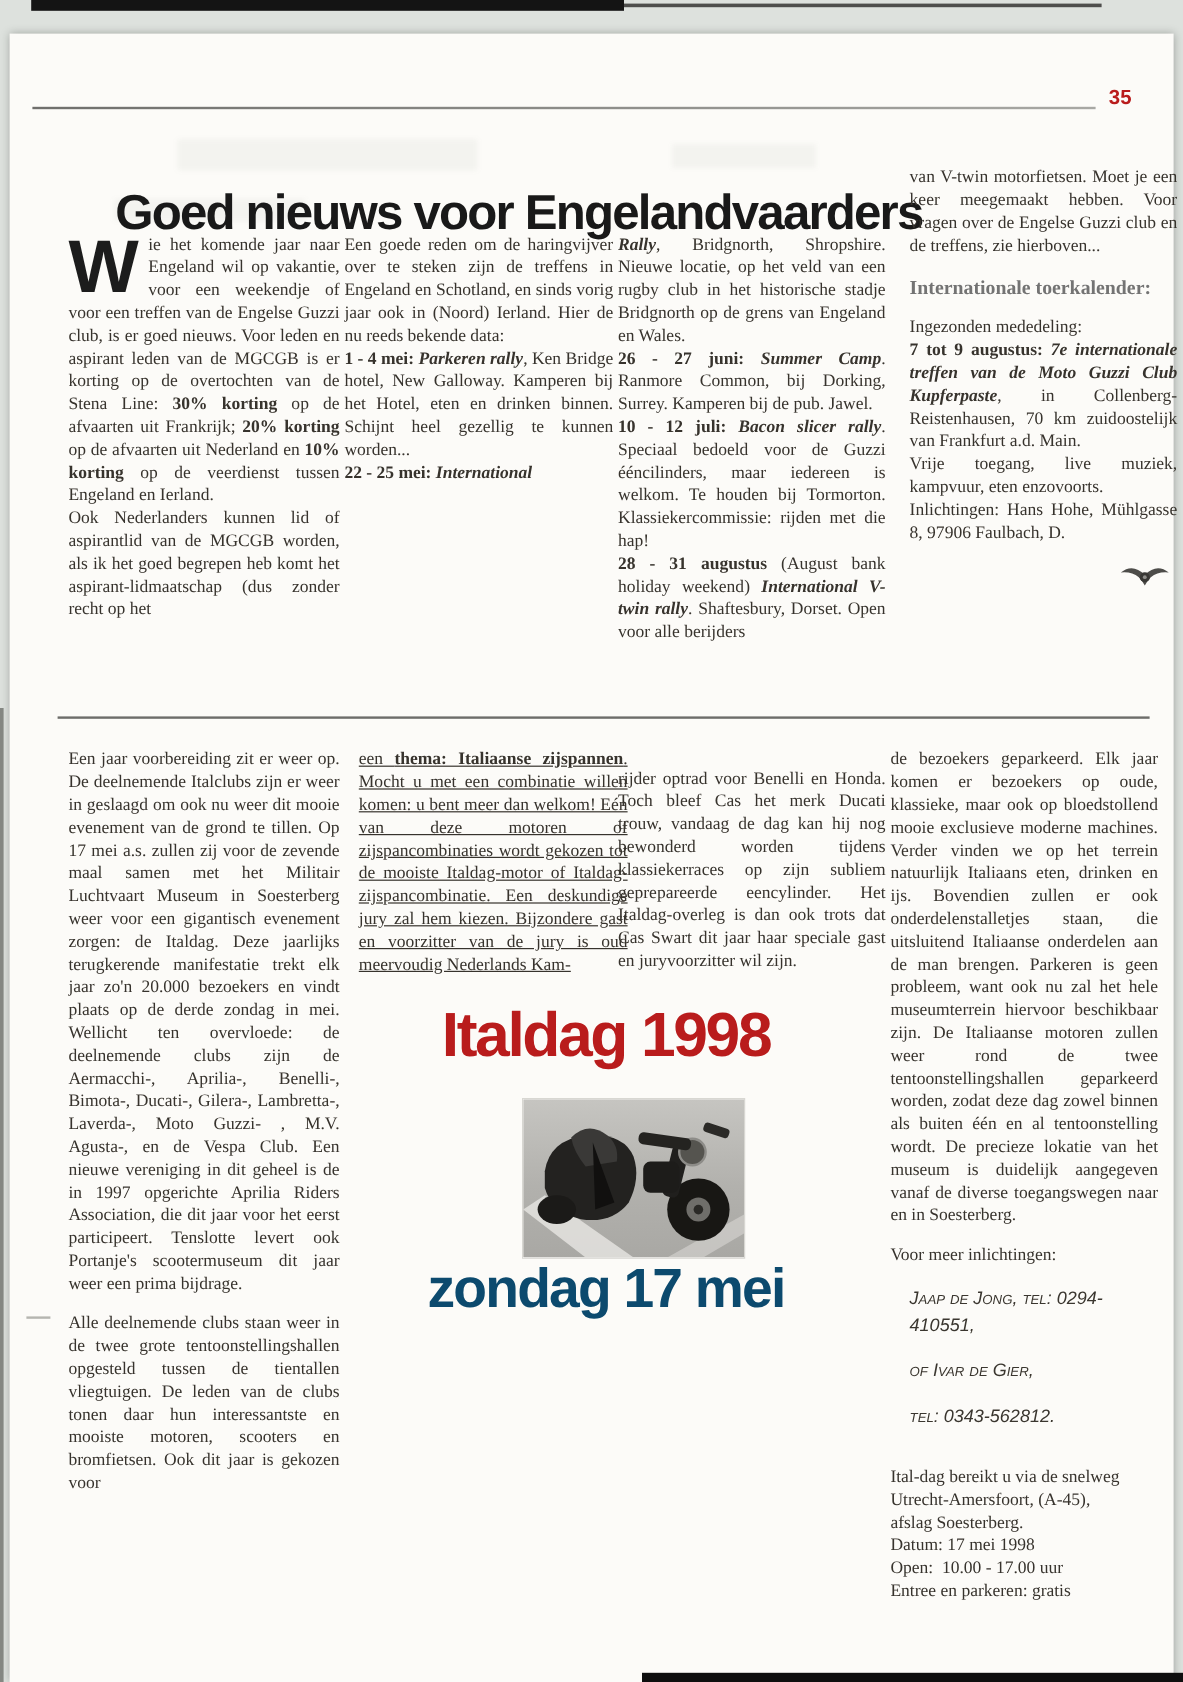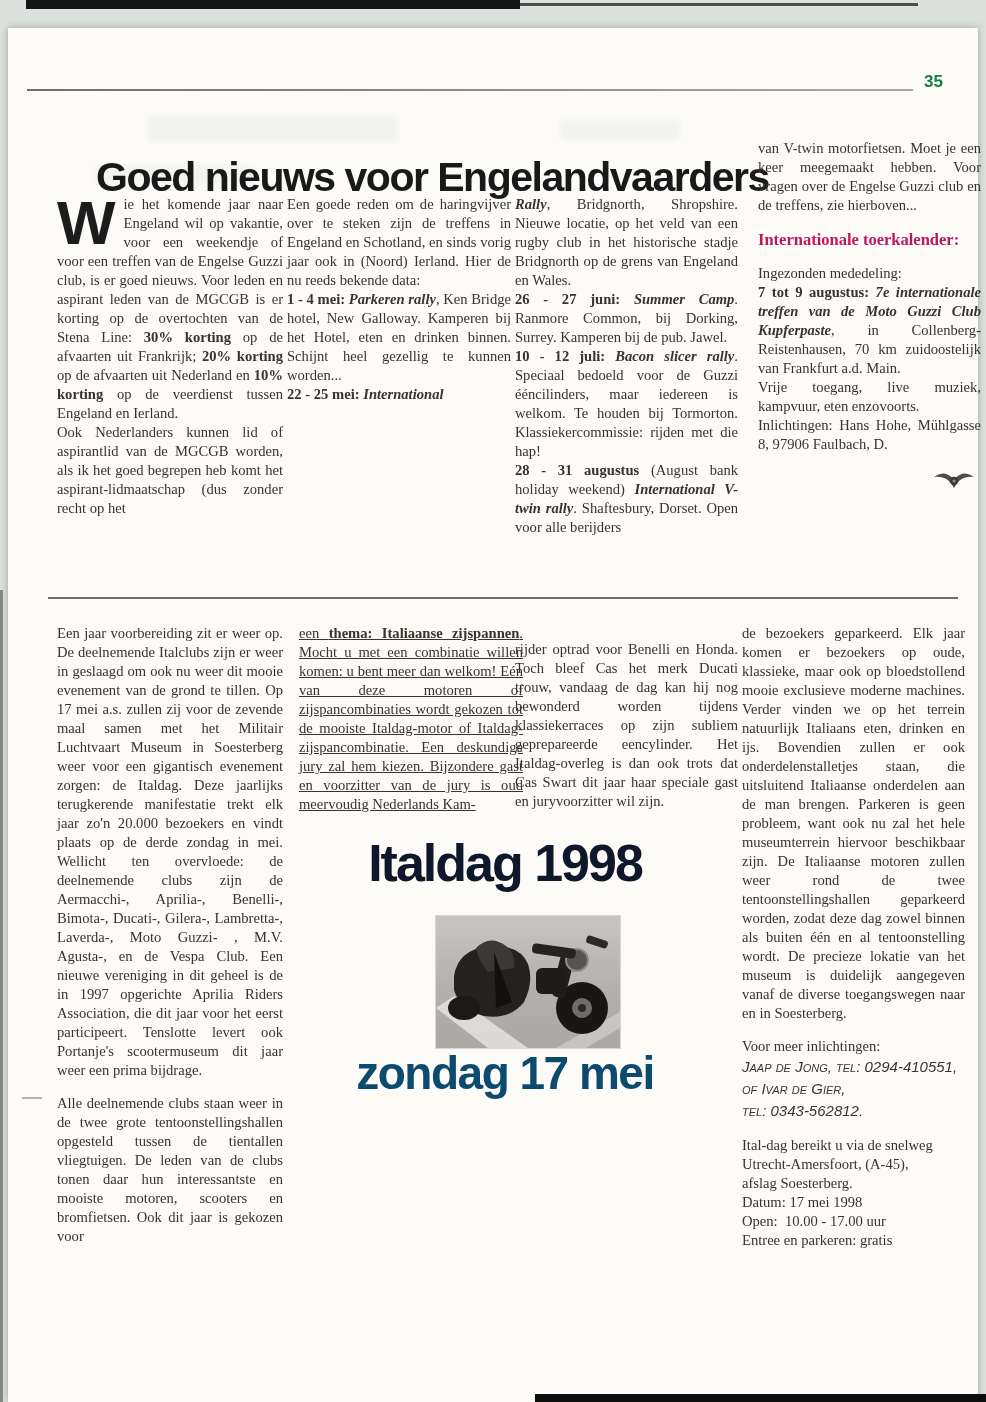--- a/index.html
+++ b/index.html
@@ -21,21 +21,21 @@
   .leftedge{left:0;top:590px;width:3px;height:812px;background:#848782;}
   .margindash{left:22px;top:1097px;width:20px;height:2px;background:#b5b5b0;}
   .ghost{background:rgba(85,110,85,.055);filter:blur(2px);}
   .g1{left:148px;top:116px;width:250px;height:26px;}
   .g2{left:95px;top:166px;width:160px;height:18px;}
   .g3{left:560px;top:120px;width:120px;height:20px;}
 
   .rule{position:absolute;left:27px;top:89px;width:886px;height:2px;
     background:linear-gradient(90deg,#6f6f6c,#a8a8a4);}
   .pagenum{position:absolute;left:924px;top:72px;
-    font-family:"Liberation Sans",sans-serif;font-weight:bold;font-size:17px;color:#15803d;}
+    font-family:"Liberation Sans",sans-serif;font-weight:bold;font-size:17px;color:#b91c1c;}
   .divider{position:absolute;left:48px;top:597px;width:910px;height:2px;background:#6d6d6a;}
 
   .headline{
     position:absolute;left:55px;top:129px;width:690px;
     font-family:"Liberation Sans",sans-serif;font-weight:900;
     font-size:41px;line-height:1.05;letter-spacing:-1.5px;color:#191919;
     white-space:nowrap;
     margin-left:41px;
   }
 
@@ -54,48 +54,48 @@
   .b3{left:515px;top:640px;width:223px;}
   .b4{left:742px;top:624px;width:223px;}
 
   .dropcap{
     float:left;
     font-family:"Liberation Sans",sans-serif;font-weight:900;
     font-size:62px;line-height:46px;padding:5px 8px 2px 0;color:#1c1c1c;
   }
   .subhead{
     font-family:"Liberation Serif",serif;font-weight:bold;
-    font-size:16.5px;line-height:20px;margin:15px 0 14px;color:#be185d;
+    font-size:16.5px;line-height:20px;margin:15px 0 14px;color:#737373;
     text-align:justify;
   }
   .eagle-wrap{margin-top:14px;text-align:right;padding-right:6px;}
 
   .feat-title{
     position:absolute;left:297px;top:833px;width:416px;text-align:center;
     font-family:"Liberation Sans",sans-serif;font-weight:900;
-    font-size:52px;letter-spacing:-2px;color:#0f172a;
+    font-size:52px;letter-spacing:-2px;color:#b91c1c;
   }
   .feat-sub{
     position:absolute;left:297px;top:1046px;width:416px;text-align:center;
     font-family:"Liberation Sans",sans-serif;font-weight:900;
     font-size:46px;letter-spacing:-1.5px;color:#0c4a6e;
   }
   .photo{
     position:absolute;left:436px;top:916px;width:184px;height:132px;
     box-shadow:0 0 0 1px #d8d7d2;
   }
   .photo svg{display:block;width:100%;height:100%;}
 
   .info-head{margin:0;text-align:left;}
   .contact{
     font-family:"Liberation Sans",sans-serif;font-style:italic;
     font-variant:small-caps;font-size:15px;line-height:22px;
     text-align:left;color:#3a362f;
   }
-  .contact p{margin:0;}
+  .contact p{margin:16px;}
   .details{text-align:left;}
 </style>
 </head>
 <body>
 
 <div class="art topbar"></div>
 <div class="art topline"></div>
 
 <div class="paper"></div>
 

